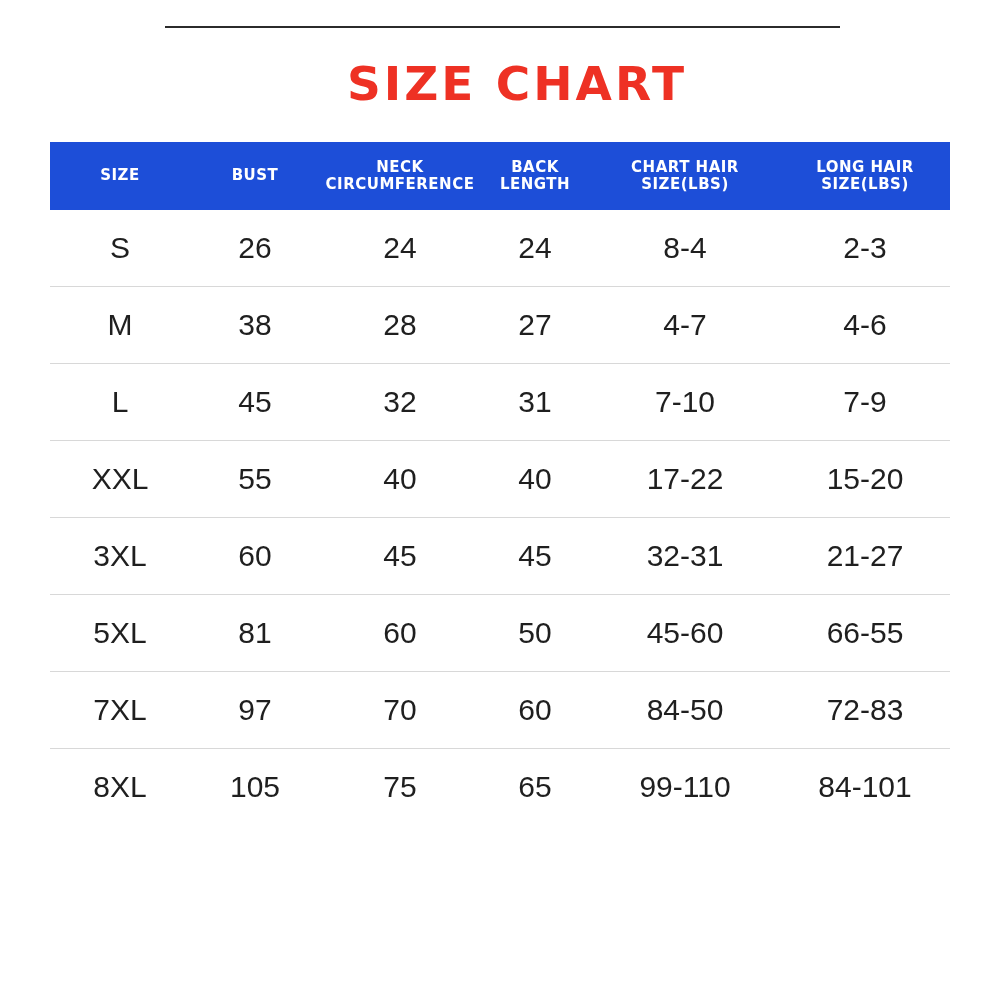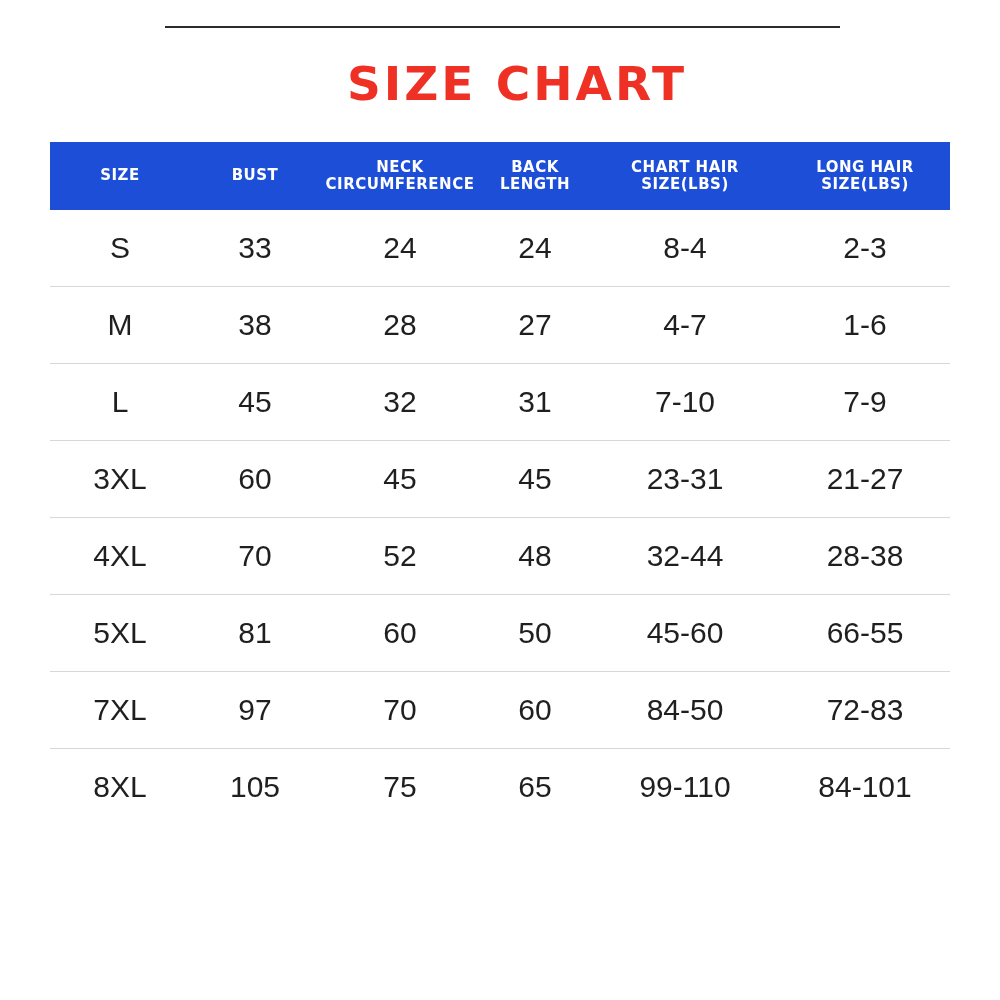--- a/index.html
+++ b/index.html
@@ -131,57 +131,57 @@
           </th>
           <th>
             <span>LONG HAIR</span>
             <span class="l2">SIZE(LBS)</span>
           </th>
         </tr>
       </thead>
       <tbody id="chart-body">
           <tr>
             <td>S</td>
-            <td>33</td>
+            <td>26</td>
             <td>24</td>
             <td>24</td>
             <td>8-4</td>
             <td>2-3</td>
           </tr>
           <tr>
             <td>M</td>
             <td>38</td>
             <td>28</td>
             <td>27</td>
             <td>4-7</td>
-            <td>1-6</td>
+            <td>4-6</td>
           </tr>
           <tr>
             <td>L</td>
             <td>45</td>
             <td>32</td>
             <td>31</td>
             <td>7-10</td>
             <td>7-9</td>
           </tr>
           <tr>
+            <td>XXL</td>
+            <td>55</td>
+            <td>40</td>
+            <td>40</td>
+            <td>17-22</td>
+            <td>15-20</td>
+          </tr>
+          <tr>
             <td>3XL</td>
             <td>60</td>
             <td>45</td>
             <td>45</td>
-            <td>23-31</td>
+            <td>32-31</td>
             <td>21-27</td>
-          </tr>
-          <tr>
-            <td>4XL</td>
-            <td>70</td>
-            <td>52</td>
-            <td>48</td>
-            <td>32-44</td>
-            <td>28-38</td>
           </tr>
           <tr>
             <td>5XL</td>
             <td>81</td>
             <td>60</td>
             <td>50</td>
             <td>45-60</td>
             <td>66-55</td>
           </tr>
           <tr>

